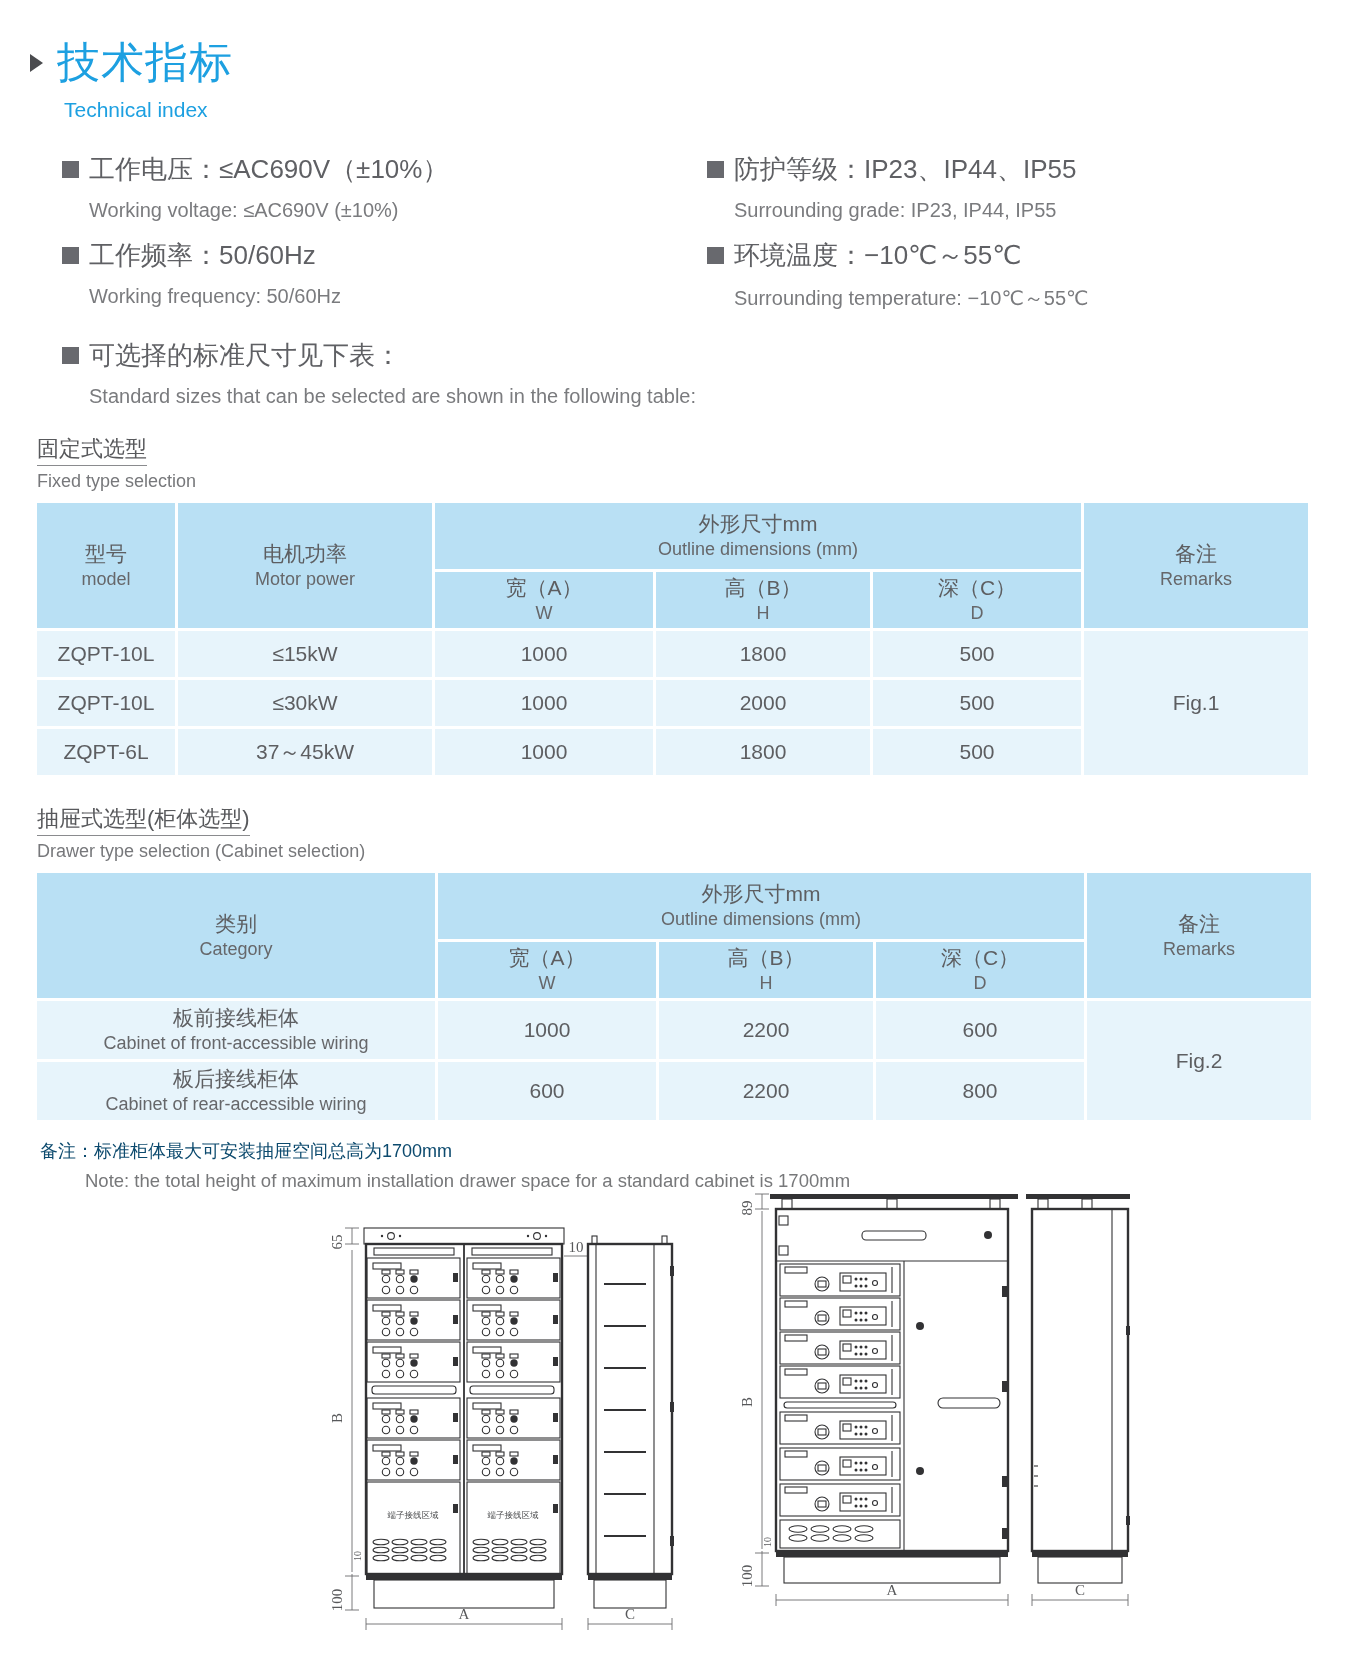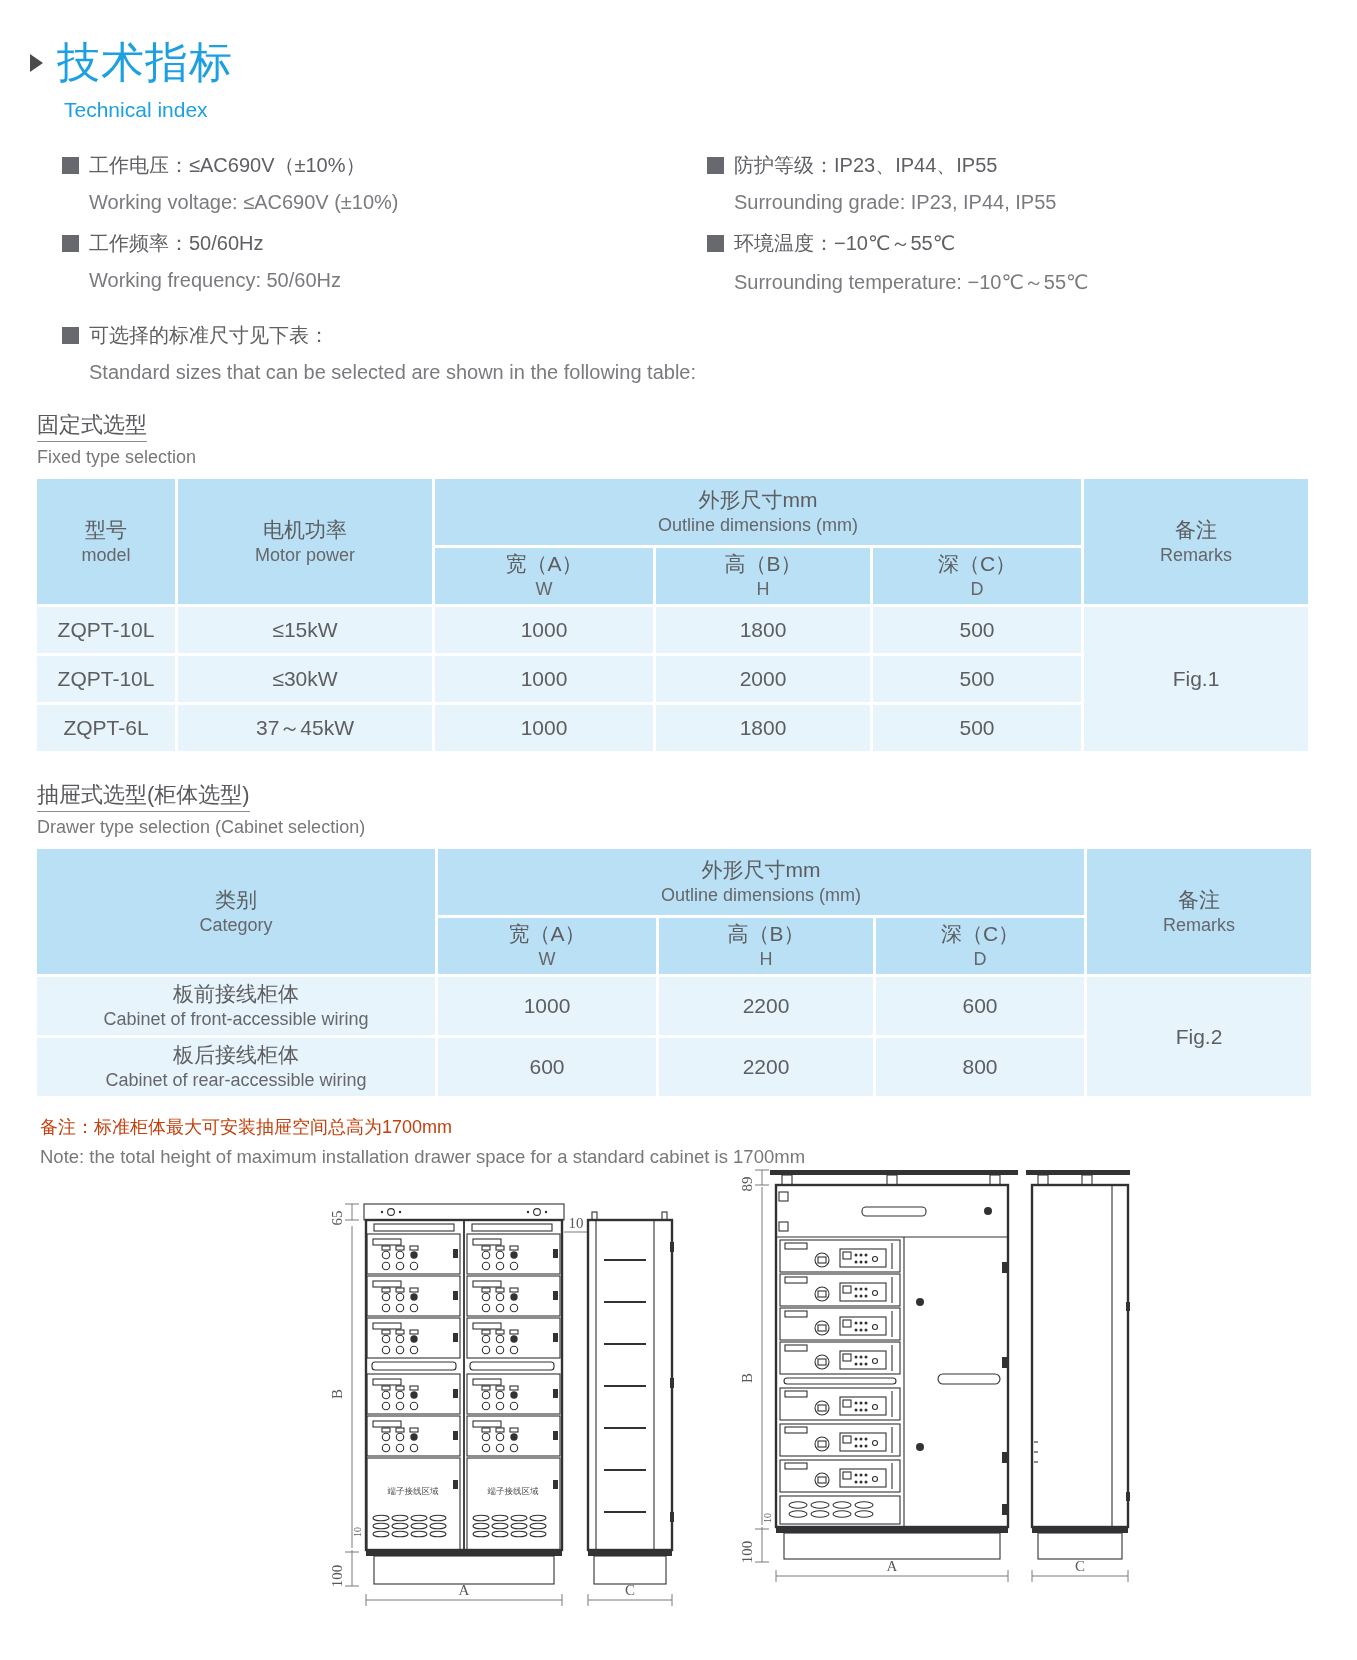--- a/index.html
+++ b/index.html
@@ -11,21 +11,21 @@
   .hdr { margin:34px 0 0 30px; }
   .title-row { display:flex; align-items:center; gap:14px; }
   .tri { width:0; height:0; border-left:13px solid #4a4b4e; border-top:9px solid transparent; border-bottom:9px solid transparent; }
   .title { margin:0; font-size:43px; font-weight:500; color:#1da0e1; letter-spacing:1px; }
   .subtitle { margin:6px 0 0 34px; font-size:21px; color:#1da0e1; }
 
   
   .specs { display:flex; margin:30px 0 0 62px; }
   .spec-col.left { width:645px; }
   .spec { margin-bottom:16px; }
-  .spec .zh { display:flex; align-items:center; gap:10px; font-size:20px; color:#5f6064; }
+  .spec .zh { display:flex; align-items:center; gap:10px; font-size:26px; color:#5f6064; }
   .sq { width:17px; height:17px; background:#68696e; flex:none; }
   .spec .en { margin:12px 0 0 27px; font-size:20px; color:#7a7b7e; }
   .spec.intro { margin:10px 0 0 62px; }
 
   
   .sec { margin:26px 0 0 37px; }
   .sec .sec-zh { font-size:22px; color:#58595c; border-bottom:1px solid #8a8b8e; padding-bottom:1px; display:inline-block; }
   .sec .sec-en { margin-top:5px; font-size:18px; color:#77787b; }
 
   
@@ -37,22 +37,22 @@
   .cell-en { font-size:18px; color:#66676a; line-height:1.3; }
   .t1 thead tr.r1 th { height:62px; }
   .t1 thead tr.r2 th { height:52px; }
   .t1 tbody td { height:42px; font-size:21px; color:#5d5e61; }
   .t2 thead tr.r1 th { height:62px; }
   .t2 thead tr.r2 th { height:52px; }
   .t2 tbody td { height:54px; font-size:21px; color:#5d5e61; }
 
   
   .note { margin:16px 0 0 40px; }
-  .note .nzh { font-size:18px; color:#c2410c; }
-  .note .nen { margin-top:7px; font-size:18.5px; color:#77787a; }
+  .note .nzh { font-size:18px; color:#0c4a6e; }
+  .note .nen { margin-top:7px; font-size:18.5px; color:#77787a;margin-left:45px; }
 
   
   .figures { display:flex; align-items:flex-start; margin:14px 0 0 330px; gap:36px; }
   .figb { text-align:center; }
   .figb2 { margin-top:-30px; }
   .fig-svg { display:block; }
   .fig-svg * { vector-effect:none; }
   .ln { stroke:#323234; stroke-width:1.1; fill:none; }
   .ln .thick, .thick { stroke-width:2.4; }
   .ln .mid { stroke-width:1.8; }

